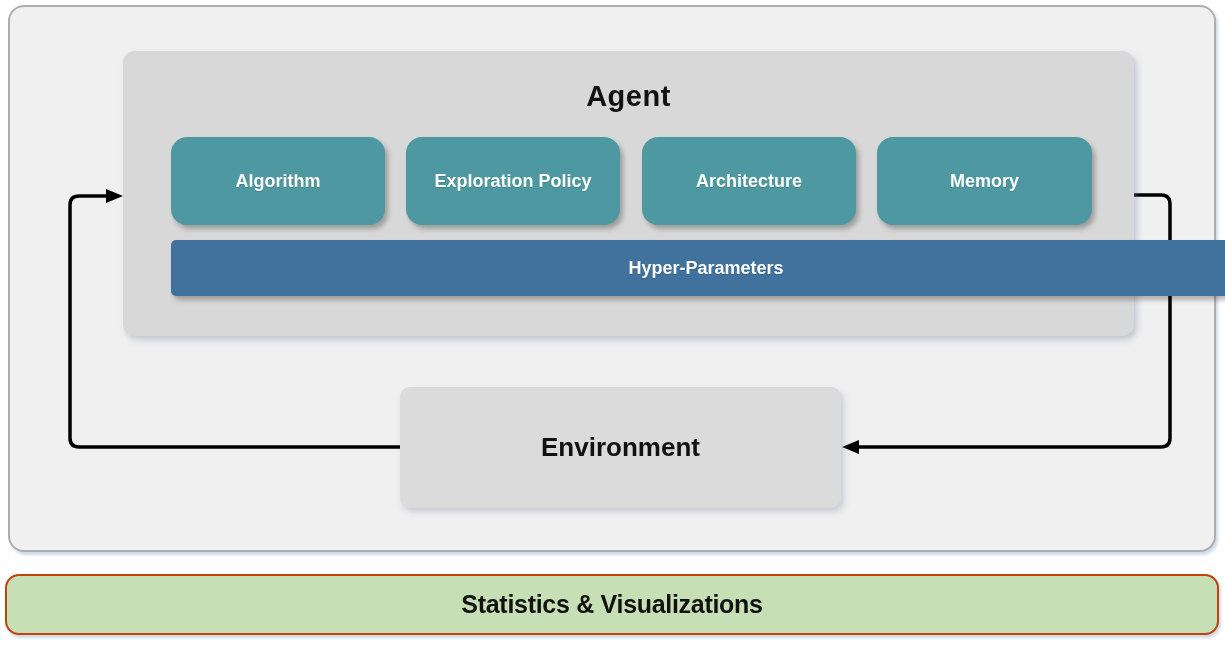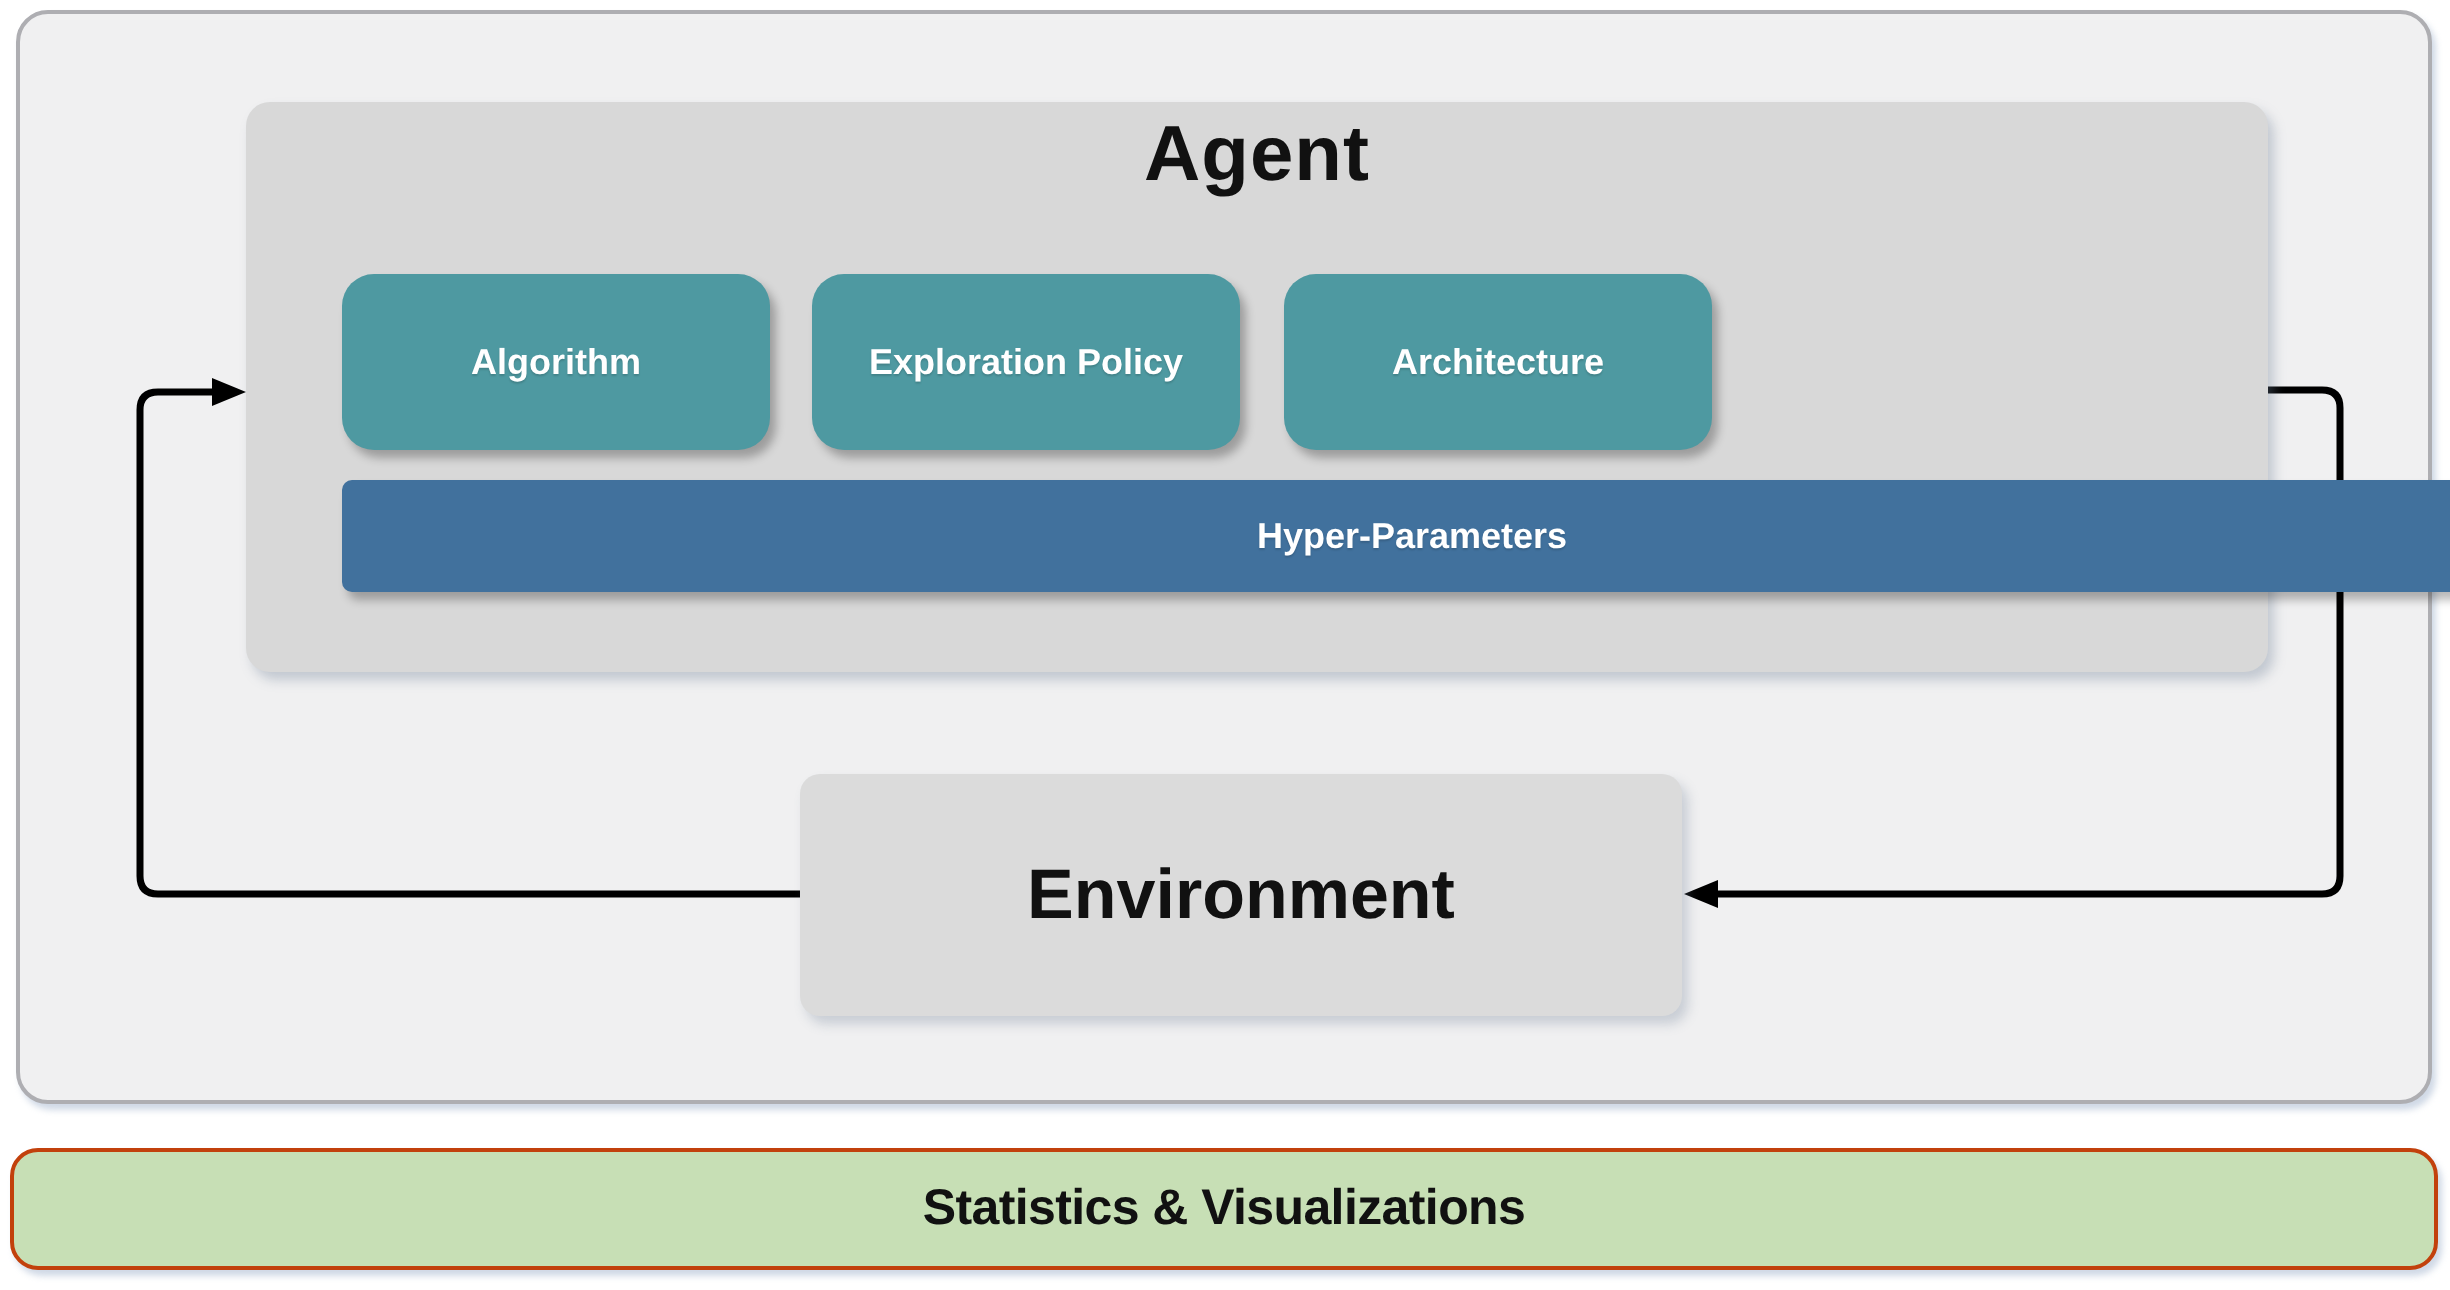--- a/index.html
+++ b/index.html
@@ -30,24 +30,24 @@
   .agent-container {
     position: absolute;
     left: 123px; top: 51px;
     width: 1011px; height: 285px;
     background: #d8d8d8;
     border-radius: 12px;
     box-shadow: 3px 4px 6px rgba(110,125,150,0.35);
   }
   .agent-title {
     position: absolute;
-    left: 123px; top: 56px;
+    left: 123px; top: 80px;
     width: 1011px;
     text-align: center;
-    font-size: 39px;
+    font-size: 29px;
     font-weight: bold;
     color: #111111;
     letter-spacing: 0.5px;
   }
   .component-box {
     position: absolute;
     top: 137px;
     height: 88px;
     background: #4e99a1;
     border-radius: 16px;
@@ -83,21 +83,21 @@
   }
   .environment-box {
     position: absolute;
     left: 400px; top: 387px;
     width: 441px; height: 121px;
     background: #dbdbdb;
     border-radius: 10px;
     display: flex;
     align-items: center;
     justify-content: center;
-    font-size: 35px;
+    font-size: 26px;
     font-weight: bold;
     color: #111111;
     box-shadow: 3px 4px 6px rgba(110,125,150,0.3);
   }
   .footer-bar {
     position: absolute;
     left: 5px; top: 574px;
     width: 1214px; height: 61px;
     background: #c7dfb5;
     border: 2px solid #c2410c;
@@ -142,20 +142,23 @@
 
   <div class="component-box box-algorithm">
     <span>Algorithm</span>
   </div>
   <div class="component-box box-exploration">
     <span>Exploration Policy</span>
   </div>
   <div class="component-box box-architecture">
     <span>Architecture</span>
   </div>
+  <div class="component-box box-memory">
+    <span>Memory</span>
+  </div>
 
   <div class="hyper-bar">Hyper-Parameters</div>
 
   <div class="environment-box">Environment</div>
 
   <div class="footer-bar">Statistics &amp; Visualizations</div>
 
 </div>
 
 </body></html>

